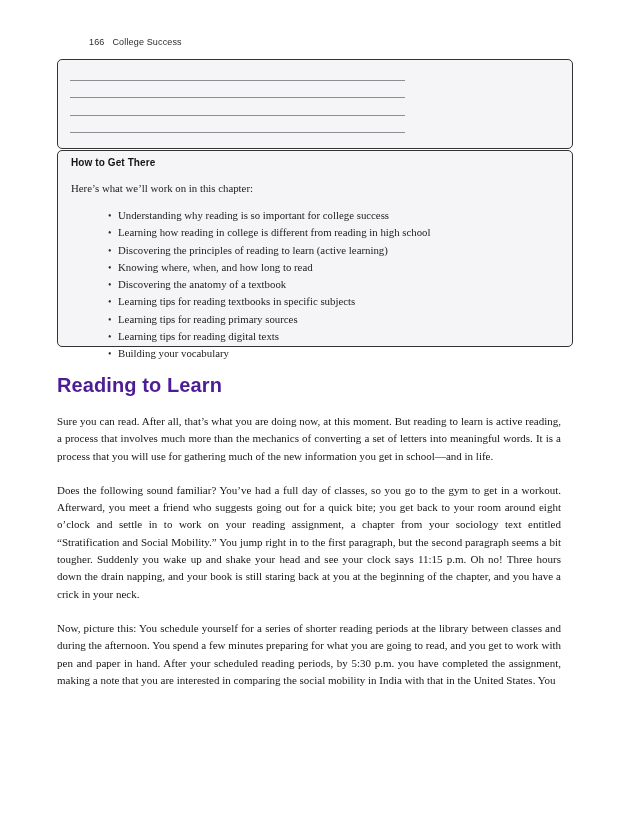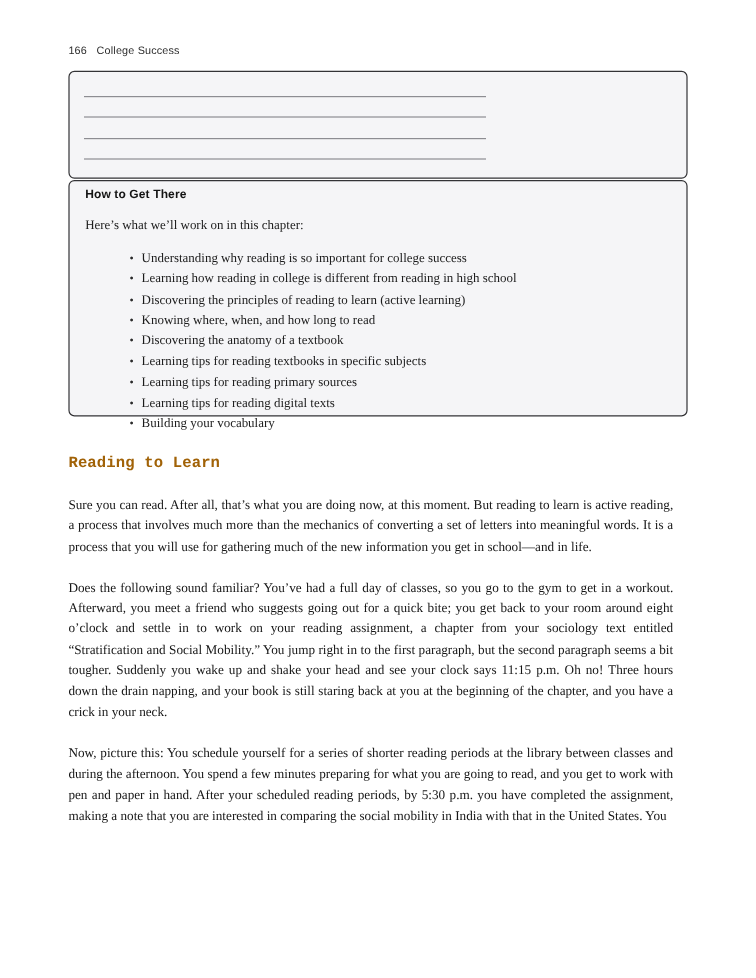--- a/index.html
+++ b/index.html
@@ -20,20 +20,21 @@
   }
   .page-header {
     font-family: "Liberation Sans", sans-serif;
     font-size: 9px;
     line-height: 11px;
     color: #2d2d2d;
     letter-spacing: 0.15px;
   }
   .page-header .page-num {
     margin-right: 8px;
+    margin-left: 32px;
   }
   .boxed {
     box-sizing: border-box;
     border: 1.5px solid #333336;
     border-radius: 5px;
     background: #f5f5f7;
   }
   .notes-box {
     margin-top: 11px;
     height: 90px;
@@ -77,25 +78,25 @@
   .overview-list li::before {
     content: "\2022";
     position: absolute;
     left: 0;
     top: 0;
     font-size: 10px;
     color: #2a2a2a;
   }
   .section-heading {
     margin: 28px 0 0 0;
-    font-family: Liberation Mono, monospace;
+    font-family: Liberation Sans, sans-serif;
     font-weight: bold;
-    font-size: 13px;
+    font-size: 20px;
     line-height: 21px;
-    color: #a16207;
+    color: #4c1d95;
     letter-spacing: 0.1px;
   }
   .body-para {
     margin: 17px 12px 0 0;
     font-size: 11px;
     line-height: 17.3px;
     text-align: justify;
     color: #161616;
   }
 </style>

